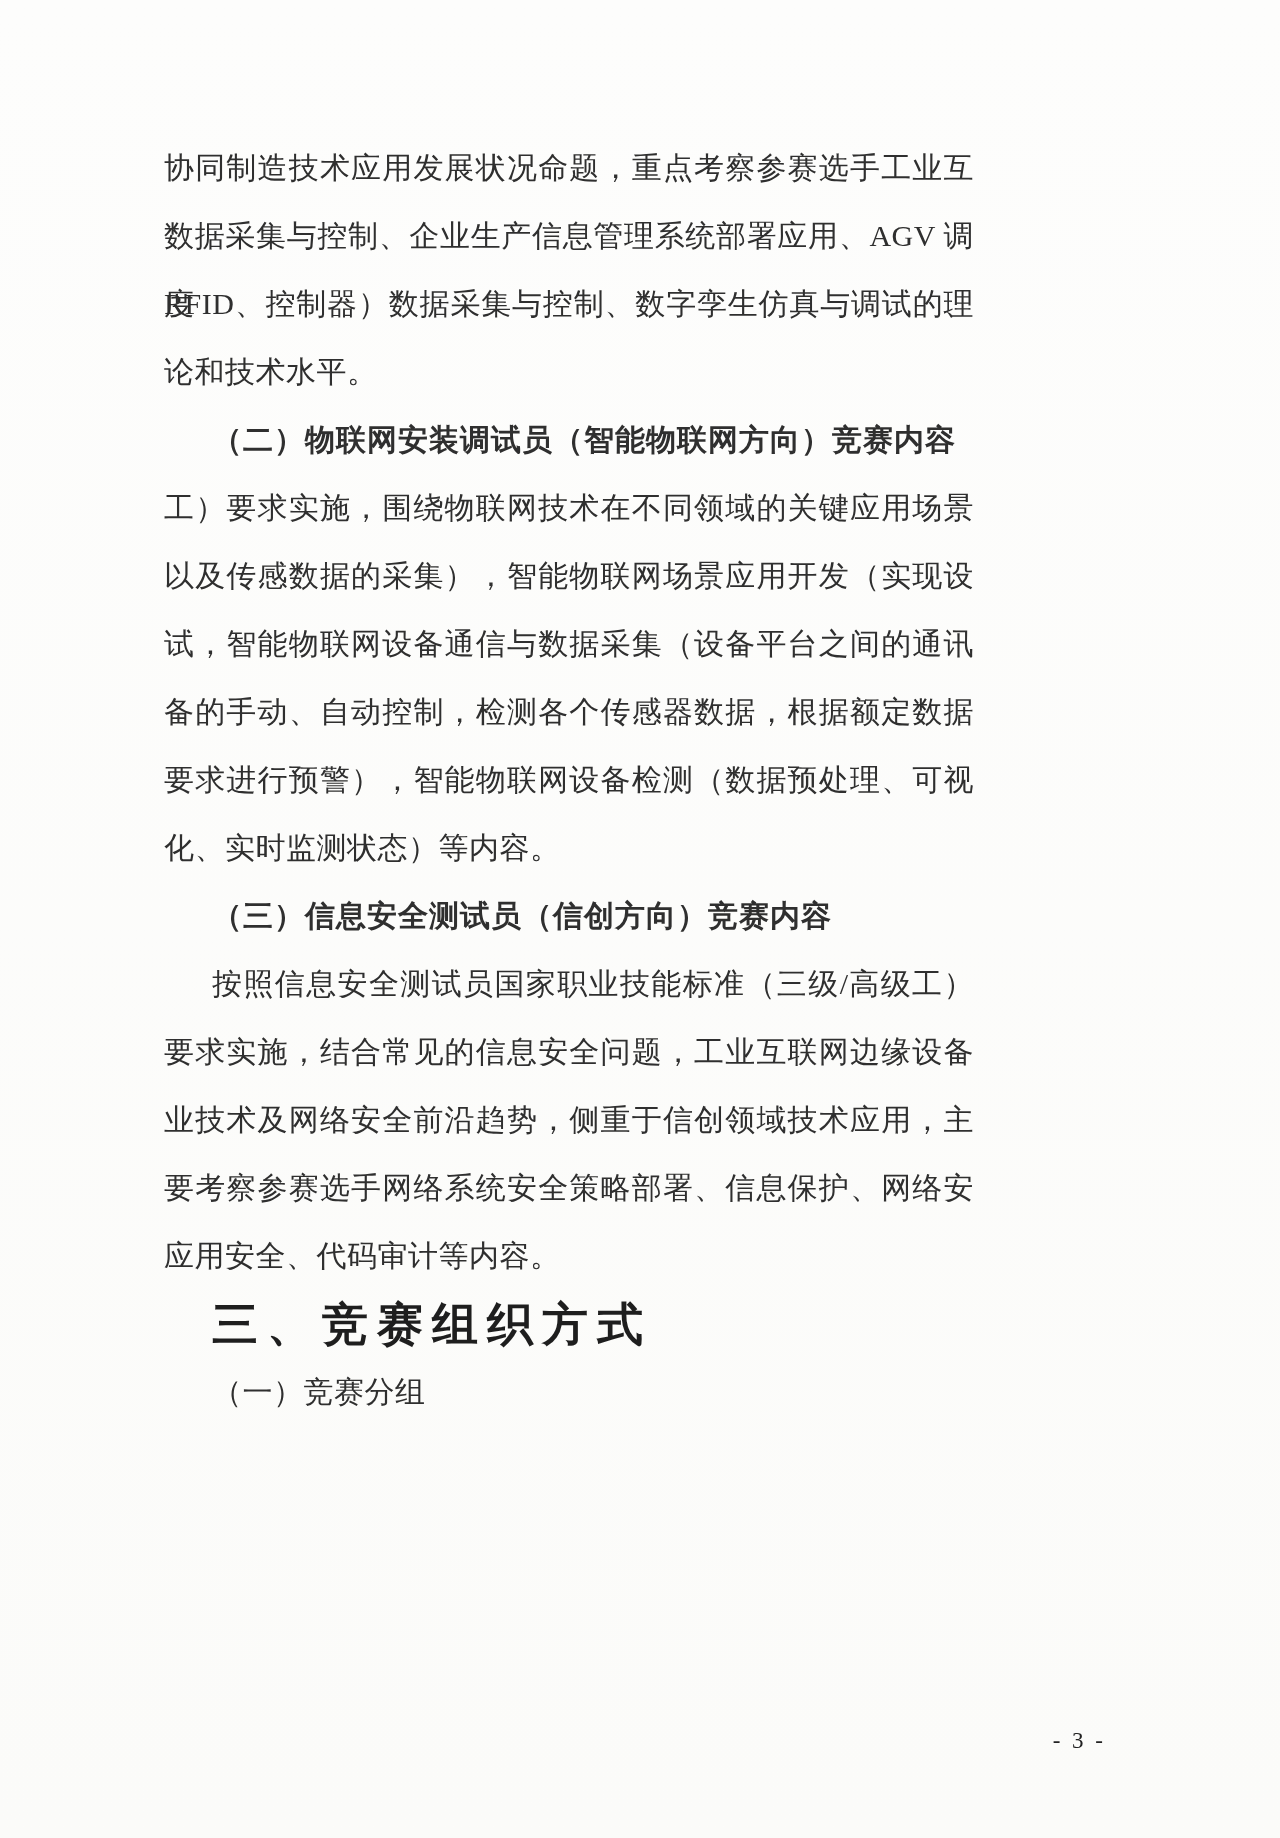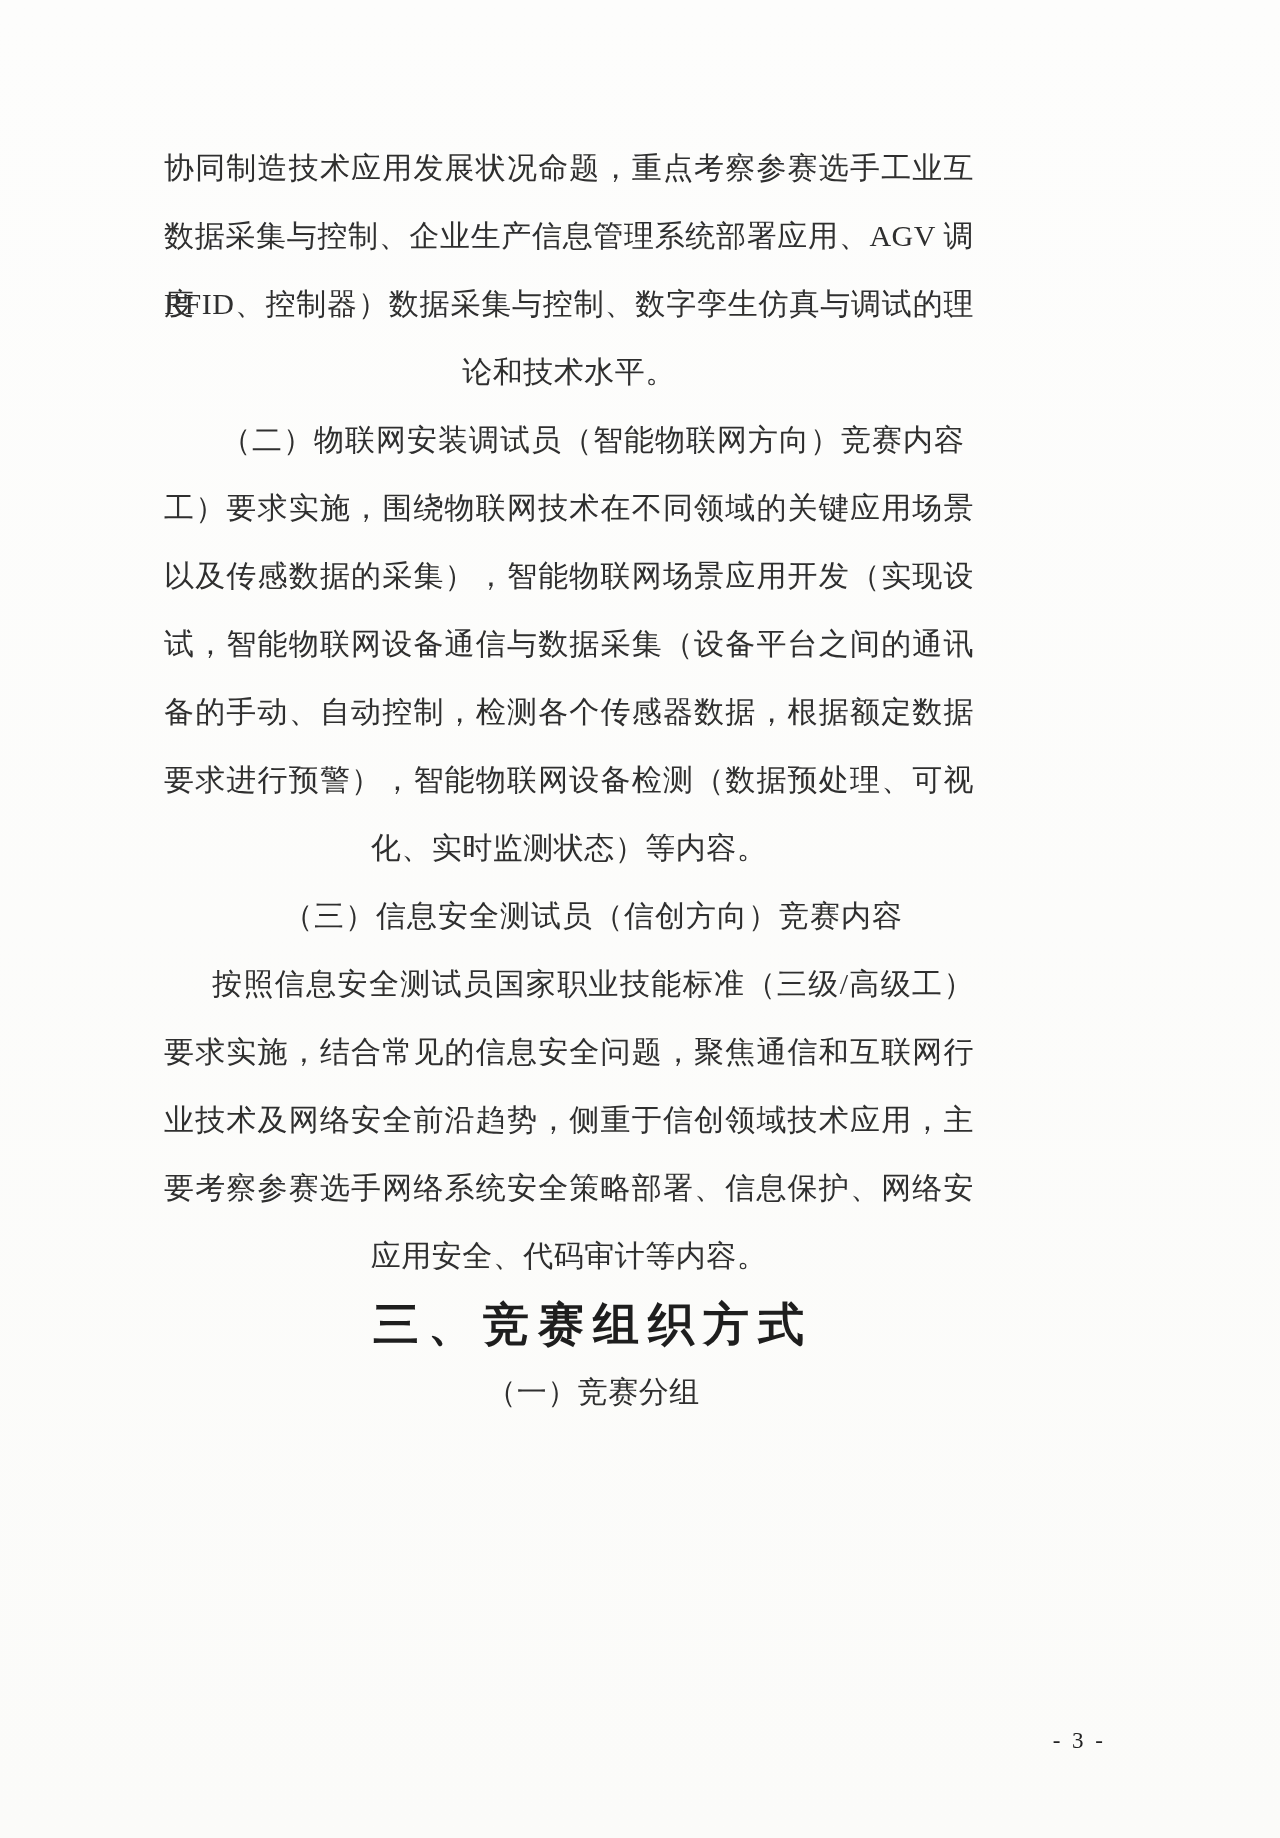--- a/index.html
+++ b/index.html
@@ -13,31 +13,31 @@
     color:#2f2f2f;
   }
   .textblock{
     position:absolute;
     left:164px;top:134px;width:810px;
   }
   .ln{
     font-size:30px;
     line-height:68px;
     height:68px;
-    text-align:center;
+    text-align:left;
     letter-spacing:0.5px;
     white-space:normal;
     overflow:visible;
   }
   .jfull{
     text-align:justify;
     text-align-last:justify;
   }
   .indent{ text-indent:48px; }
-  .h-kai{ font-weight:normal; letter-spacing:1px; }
+  .h-kai{ font-weight:bold; letter-spacing:1px; }
   .h-hei{
     font-family:"Liberation Sans","DejaVu Sans",sans-serif;
     font-weight:bold;
     font-size:46px;
     letter-spacing:9px;
     color:#1e1e1e;
   }
   .pageno{
     position:absolute;
     right:174px;top:1728px;
@@ -58,21 +58,21 @@
     <div class="ln">论和技术水平。</div>
     <div class="ln indent h-kai">（二）物联网安装调试员（智能物联网方向）竞赛内容</div>
     <div class="ln jfull">工）要求实施，围绕物联网技术在不同领域的关键应用场景</div>
     <div class="ln jfull">以及传感数据的采集），智能物联网场景应用开发（实现设</div>
     <div class="ln jfull">试，智能物联网设备通信与数据采集（设备平台之间的通讯</div>
     <div class="ln jfull">备的手动、自动控制，检测各个传感器数据，根据额定数据</div>
     <div class="ln jfull">要求进行预警），智能物联网设备检测（数据预处理、可视</div>
     <div class="ln">化、实时监测状态）等内容。</div>
     <div class="ln indent h-kai">（三）信息安全测试员（信创方向）竞赛内容</div>
     <div class="ln indent jfull">按照信息安全测试员国家职业技能标准（三级/高级工）</div>
-    <div class="ln jfull">要求实施，结合常见的信息安全问题，聚焦通信和互联网行</div>
+    <div class="ln jfull">要求实施，结合常见的信息安全问题，工业互联网边缘设备</div>
     <div class="ln jfull">业技术及网络安全前沿趋势，侧重于信创领域技术应用，主</div>
     <div class="ln jfull">要考察参赛选手网络系统安全策略部署、信息保护、网络安</div>
     <div class="ln">应用安全、代码审计等内容。</div>
     <div class="ln indent h-hei">三、竞赛组织方式</div>
     <div class="ln indent">（一）竞赛分组</div>
   </div>
 
   <div class="pageno">- 3 -</div>
 </div>
 

